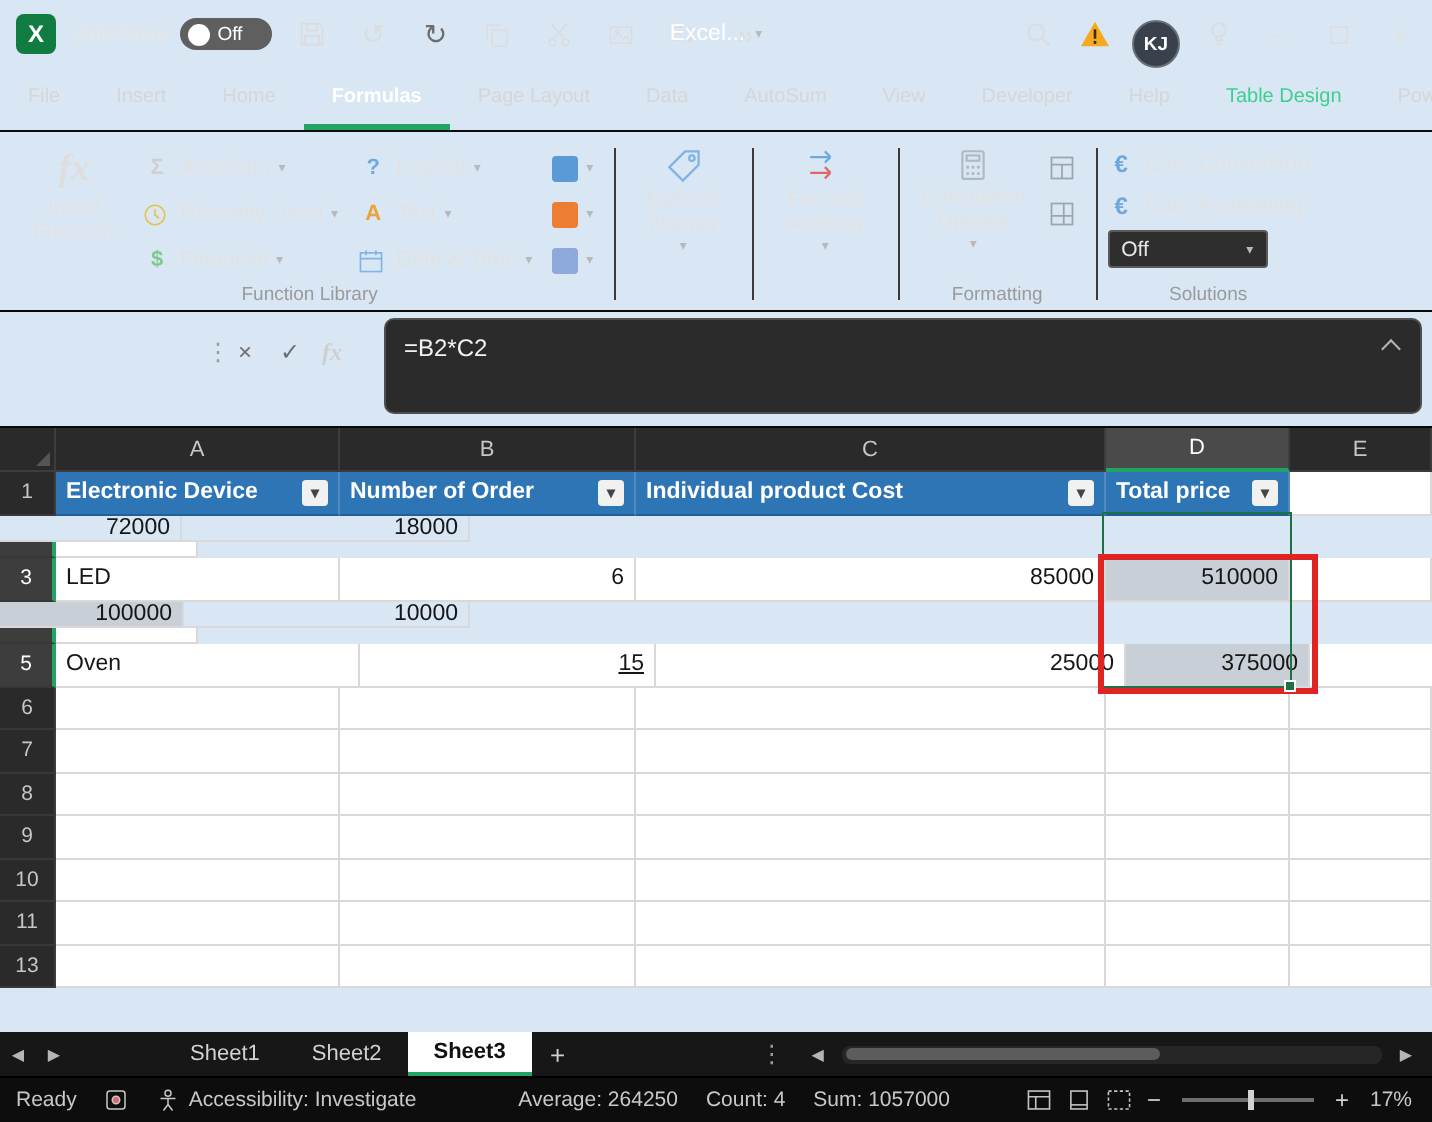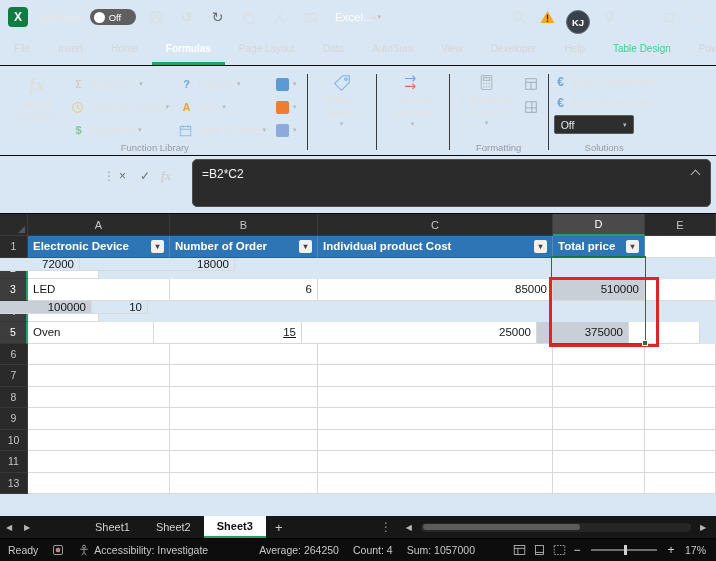--- a/index.html
+++ b/index.html
@@ -398,41 +398,42 @@
             <span>Total price</span>
             <span class="filter-btn">▾</span>
           </div>
           <div class="cell" style="width: 71px;"></div>
         </div>
         <div class="grow">
           <div class="rh rh-sel">2</div>
           <div class="cell band" style="width: 142px;">PS 4</div>
           <div class="cell num band" style="width: 148px;">4</div>
           <div class="cell num band" style="width: 235px;">18000</div>
-          <div class="cell num band" style="width: 80px;">72000</div>
+          <div class="cell num band" style="width: 91px;">72000</div>
           <div class="cell" style="width: 71px;"></div>
         </div>
         <div class="grow">
           <div class="rh rh-sel">3</div>
           <div class="cell" style="width: 142px;">LED</div>
           <div class="cell num" style="width: 148px;">6</div>
           <div class="cell num" style="width: 235px;">85000</div>
           <div class="cell num selc" style="width: 92px;">510000</div>
           <div class="cell" style="width: 71px;"></div>
         </div>
         <div class="grow">
           <div class="rh rh-sel">4</div>
           <div class="cell band" style="width: 142px;">Air fryers</div>
           <div class="cell num band" style="width: 148px;">10</div>
+          <div class="cell num band" style="width: 235px;">10000</div>
           <div class="cell num band selc" style="width: 92px;">100000</div>
           <div class="cell" style="width: 71px;"></div>
         </div>
         <div class="grow">
           <div class="rh rh-sel">5</div>
-          <div class="cell" style="width: 126px;">Oven</div>
+          <div class="cell" style="width: 152px;">Oven</div>
           <div class="cell num" style="width: 148px; text-decoration: underline;">15</div>
           <div class="cell num" style="width: 235px;">25000</div>
           <div class="cell num selc" style="width: 92px;">375000</div>
           <div class="cell" style="width: 71px;"></div>
         </div>
         <div class="grow">
           <div class="rh">6</div>
           <div class="cell" style="width: 142px;"></div>
           <div class="cell" style="width: 148px;"></div>
           <div class="cell" style="width: 235px;"></div>

